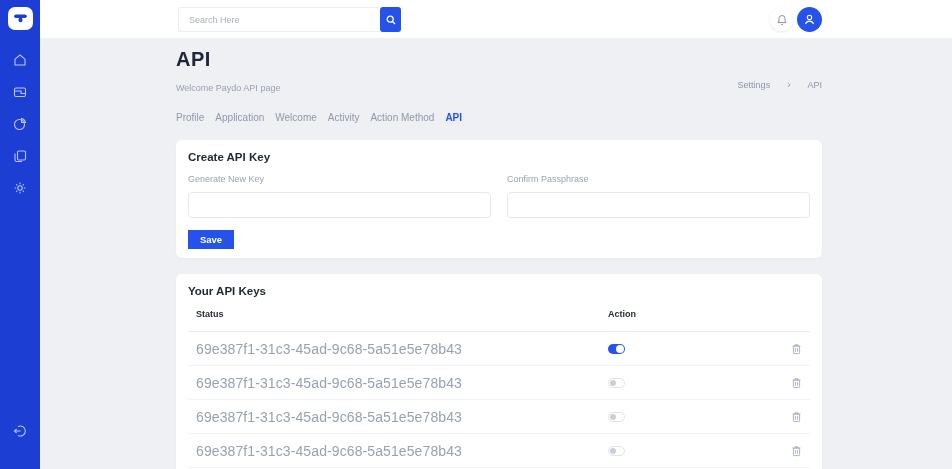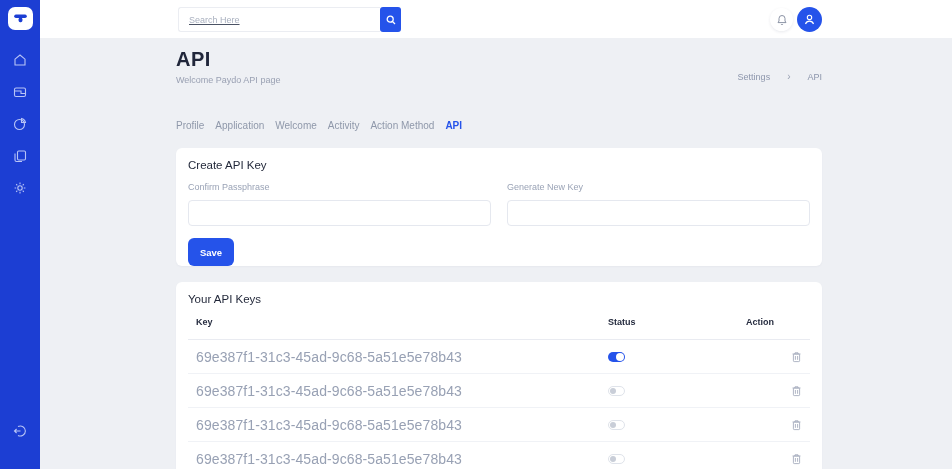--- a/index.html
+++ b/index.html
@@ -20,61 +20,61 @@
   .nav { margin-top:22px; display:flex; flex-direction:column; gap:16px; align-items:center; }
   .nav-item { width:16px; height:16px; opacity:.8; cursor:pointer; }
   .nav-item svg, .logout svg { display:block; }
   .logout { position:absolute; bottom:30px; left:12px; width:16px; height:16px; opacity:.8; cursor:pointer; }
 
   
   .topbar { position:absolute; left:40px; top:0; width:912px; height:38px; background:#ffffff; }
   .searchwrap { position:absolute; left:138px; top:7px; display:flex; }
   .search-input {
     width:202px; height:25px; border:1px solid #ebedf2; border-right:none; border-radius:3px 0 0 3px;
-    font-family:"Liberation Sans",sans-serif; font-size:9px; color:#4a5264; padding:0 10px; outline:none; background:#fff;text-decoration:underline;
+    font-family:"Liberation Sans",sans-serif; font-size:9px; color:#4a5264; padding:0 10px; outline:none; background:#fff;
   }
   .search-input::placeholder { color:#a9b0bf; }
   .search-btn {
     width:21px; height:25px; background:#2553ea; border:none; border-radius:3px;
     display:flex; align-items:center; justify-content:center; cursor:pointer;
   }
   .bell {
     position:absolute; left:730px; top:8px; width:23px; height:23px; border-radius:50%;
     background:#fff; box-shadow:0 1px 3px rgba(40,50,90,.10); display:flex; align-items:center; justify-content:center; cursor:pointer;
   }
   .avatar {
     position:absolute; left:757px; top:7px; width:25px; height:25px; border-radius:50%;
     background:#2553ea; display:flex; align-items:center; justify-content:center; cursor:pointer;
   }
 
   
   .content { position:absolute; left:176px; top:38px; width:646px; }
   .title-row { display:flex; justify-content:space-between; align-items:flex-end; margin-top:10px; }
   .page-title { font-size:20px; font-weight:bold; letter-spacing:.5px; color:#20263a; }
-  .page-sub { font-size:9px; color:#9aa1b3; margin-top:4px; }
+  .page-sub { font-size:9px; color:#9aa1b3; margin-top:12px; }
   .breadcrumb { display:flex; align-items:center; gap:17px; font-size:9px; color:#8d96ac; padding-bottom:3px; }
   .breadcrumb .crumb-link { cursor:pointer; }
   .crumb-chev { font-size:10px; color:#9aa1b3; line-height:1; }
 
-  .tabs { display:flex; gap:11px; margin-top:35px; font-size:10px; color:#8f98aa; }
+  .tabs { display:flex; gap:11px; margin-top:19px; font-size:10px; color:#8f98aa; }
   .tab { cursor:pointer; padding-bottom:2px; }
   .tab.active { color:#2553ea; font-weight:bold; }
 
   .card { background:#fff; border-radius:6px; box-shadow:0 1px 2px rgba(40,50,90,.04); }
   .card1 { margin-top:15px; height:118px; padding:11px 12px; }
-  .card-title { font-size:11.5px; font-weight:normal; color:#1f2537; }
+  .card-title { font-size:11.5px; font-weight:bold; color:#1f2537; }
   .fields { display:flex; gap:16px; margin-top:11px; }
   .field { width:304px; }
   .field-label { font-size:9px; color:#9aa3b6; }
   .field-input {
     margin-top:8px; width:100%; height:26px; border:1px solid #e5e8ef; border-radius:4px;
     font-family:"Liberation Sans",sans-serif; font-size:10px; color:#3a4154; padding:0 8px; outline:none; background:#fff;
   }
   .save-btn {
-    margin-top:12px; width:46px; height:28px; border:none; border-radius:6px; background:#2553ea;
+    margin-top:12px; width:46px; height:19px; border:none; border-radius:0; background:#2553ea;
     color:#fff; font-family:"Liberation Sans",sans-serif; font-size:9.5px; font-weight:bold; cursor:pointer;
   }
 
   .card2 { margin-top:16px; height:212px; padding:11px 12px 0; }
   .table { margin-top:2px; }
   .thead {
     display:grid; grid-template-columns:412px 1fr 56px; align-items:center;
     padding:10px 8px 12px; font-size:9px; font-weight:bold; color:#272d40;
     border-bottom:1px solid #e9ebf1;
   }
@@ -189,36 +189,35 @@
       <div class="tab">Welcome</div>
       <div class="tab">Activity</div>
       <div class="tab">Action Method</div>
       <div class="tab active">API</div>
     </div>
 
     <div class="card card1">
       <div class="card-title">Create API Key</div>
       <div class="fields">
         <div class="field">
+          <div class="field-label">Generate New Key</div>
+          <input class="field-input" type="text" value="" style="">
+        </div>
+        <div class="field">
           <div class="field-label">Confirm Passphrase</div>
-          <input class="field-input" type="text" value="" style="">
-        </div>
-        <div class="field">
-          <div class="field-label">Generate New Key</div>
           <input class="field-input" type="text" value="" style="">
         </div>
       </div>
       <button class="save-btn">Save</button>
     </div>
 
     <div class="card card2">
       <div class="card-title">Your API Keys</div>
       <div class="table">
         <div class="thead">
-          <div>Key</div>
           <div>Status</div>
           <div class="th-action">Action</div>
         </div>
 
         <div class="trow">
           <div class="key-text">69e387f1-31c3-45ad-9c68-5a51e5e78b43</div>
           <div>
               <div class="toggle on">
                 <div class="knob"></div>
               </div>

